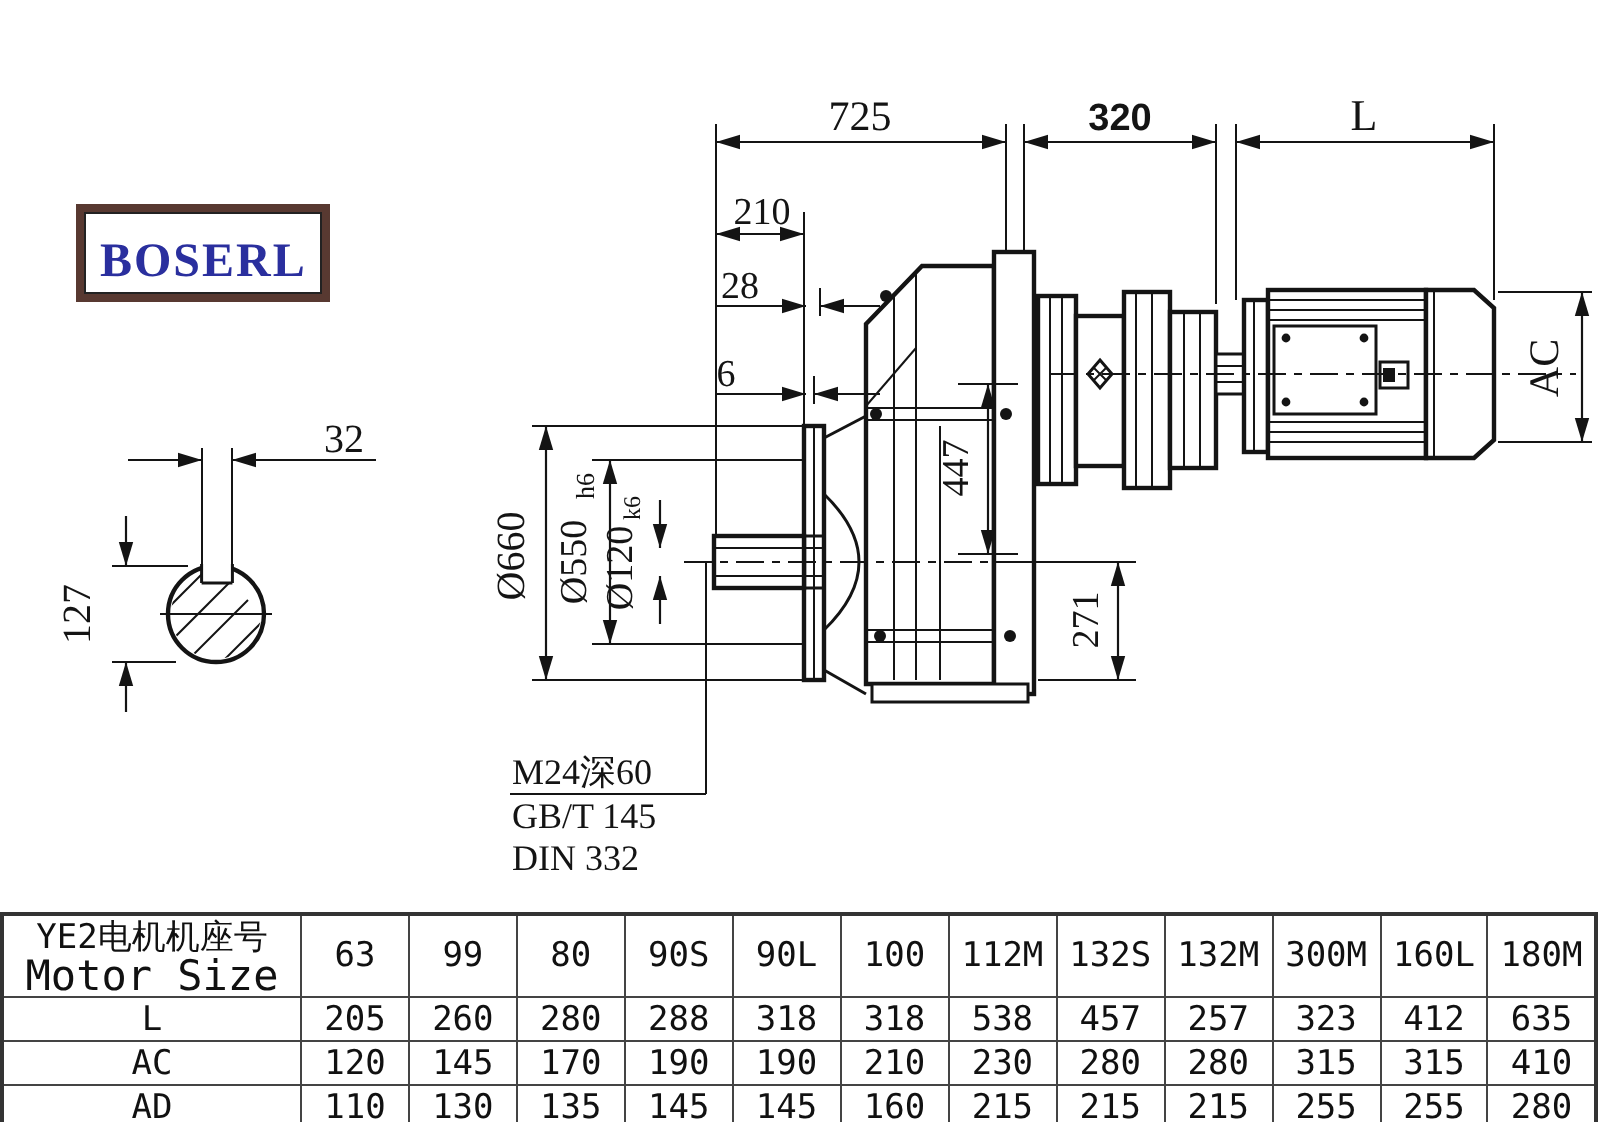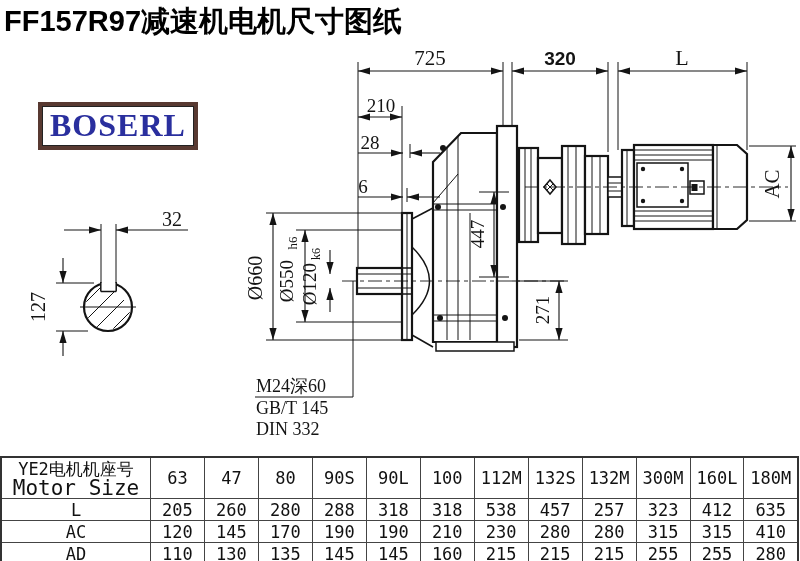--- a/index.html
+++ b/index.html
@@ -1,22 +1,22 @@
 <!DOCTYPE html>
 <html><head>
 <meta charset="utf-8">
 <style>
   html,body{margin:0;padding:0;background:#ffffff;}
   #stage{position:relative;width:800px;height:561px;background:#fff;overflow:hidden;
          font-family:"Liberation Sans",sans-serif;}
   #title{position:absolute;left:4px;top:2px;font-size:29px;font-weight:bold;color:#000;
          letter-spacing:0px;white-space:nowrap;}
   #logo{position:absolute;left:38px;top:102px;border:4px solid #583931;background:#fff;}
-  #logo .inner{border:1.5px solid #222;padding:0px 7px 1px 7px;
-        font-family:"Liberation Serif",serif;font-weight:bold;font-size:32px;
+  #logo .inner{border:1.5px solid #222;padding:11px 7px 1px 7px;
+        font-family:"Liberation Serif",serif;font-weight:bold;font-size:24px;
         color:#2a2f9e;letter-spacing:1px;}
   svg{position:absolute;left:0;top:0;}
   svg text{fill:#141414;}
   .ser{font-family:"Liberation Serif",serif;}
   .sans{font-family:"Liberation Sans",sans-serif;}
   .thin{stroke:#141414;stroke-width:1;fill:none;}
   .med{stroke:#141414;stroke-width:1.5;fill:none;}
   .thk{stroke:#141414;stroke-width:2.2;fill:none;}
   .wfill{fill:#ffffff;}
   .dim{stroke:#141414;stroke-width:1.1;fill:none;
@@ -31,21 +31,20 @@
   td.first{width:148px;}
   table{border:2px solid #333;}
   .hcn{font-size:17px;line-height:19px;}
   .hen{font-size:21px;line-height:18px;}
 </style>
 </head>
 <body>
 
 <div id="stage">
 
-  <div id="title">FF157R97减速机电机尺寸图纸</div>
 
   <div id="logo">
     <div class="inner">BOSERL</div>
   </div>
 
   <svg width="800" height="561" viewBox="0 0 800 561">
     <defs>
       <marker id="arw" markerUnits="userSpaceOnUse" markerWidth="14" markerHeight="10" refX="13" refY="5" orient="auto-start-reverse">
         <path d="M13,5 L1,1.4 L1,8.6 Z" fill="#141414"></path>
       </marker>
@@ -239,21 +238,21 @@
 
   <div id="tablewrap">
     <table>
       <tbody id="tbody">
           <tr class="hdr">
             <td class="first">
               <div class="hcn">YE2电机机座号</div>
               <div class="hen">Motor Size</div>
             </td>
             <td>63</td>
-            <td>47</td>
+            <td>99</td>
             <td>80</td>
             <td>90S</td>
             <td>90L</td>
             <td>100</td>
             <td>112M</td>
             <td>132S</td>
             <td>132M</td>
             <td>300M</td>
             <td>160L</td>
             <td>180M</td>

